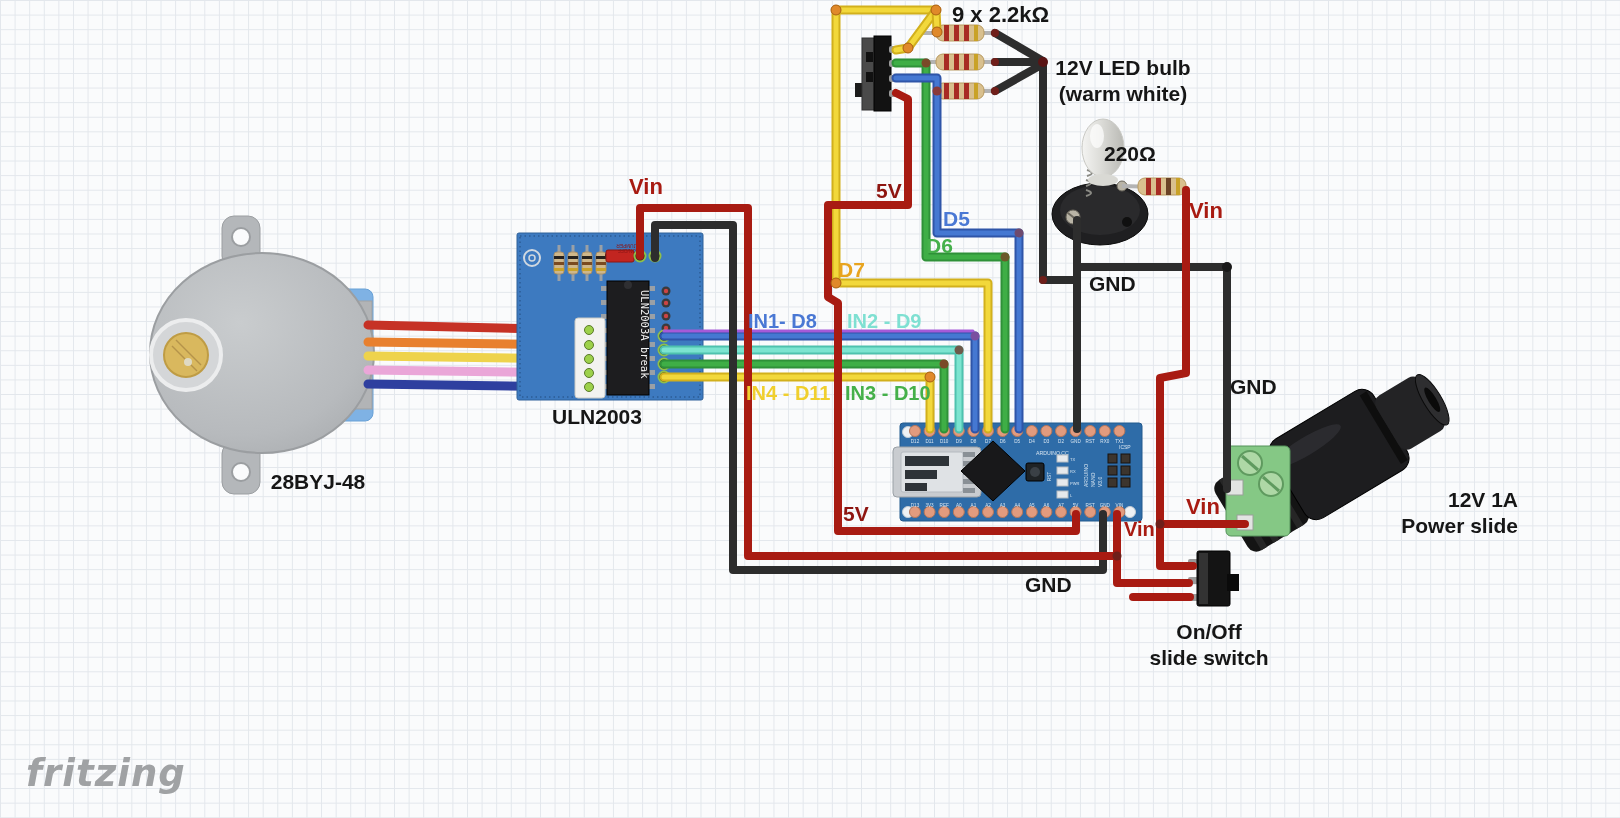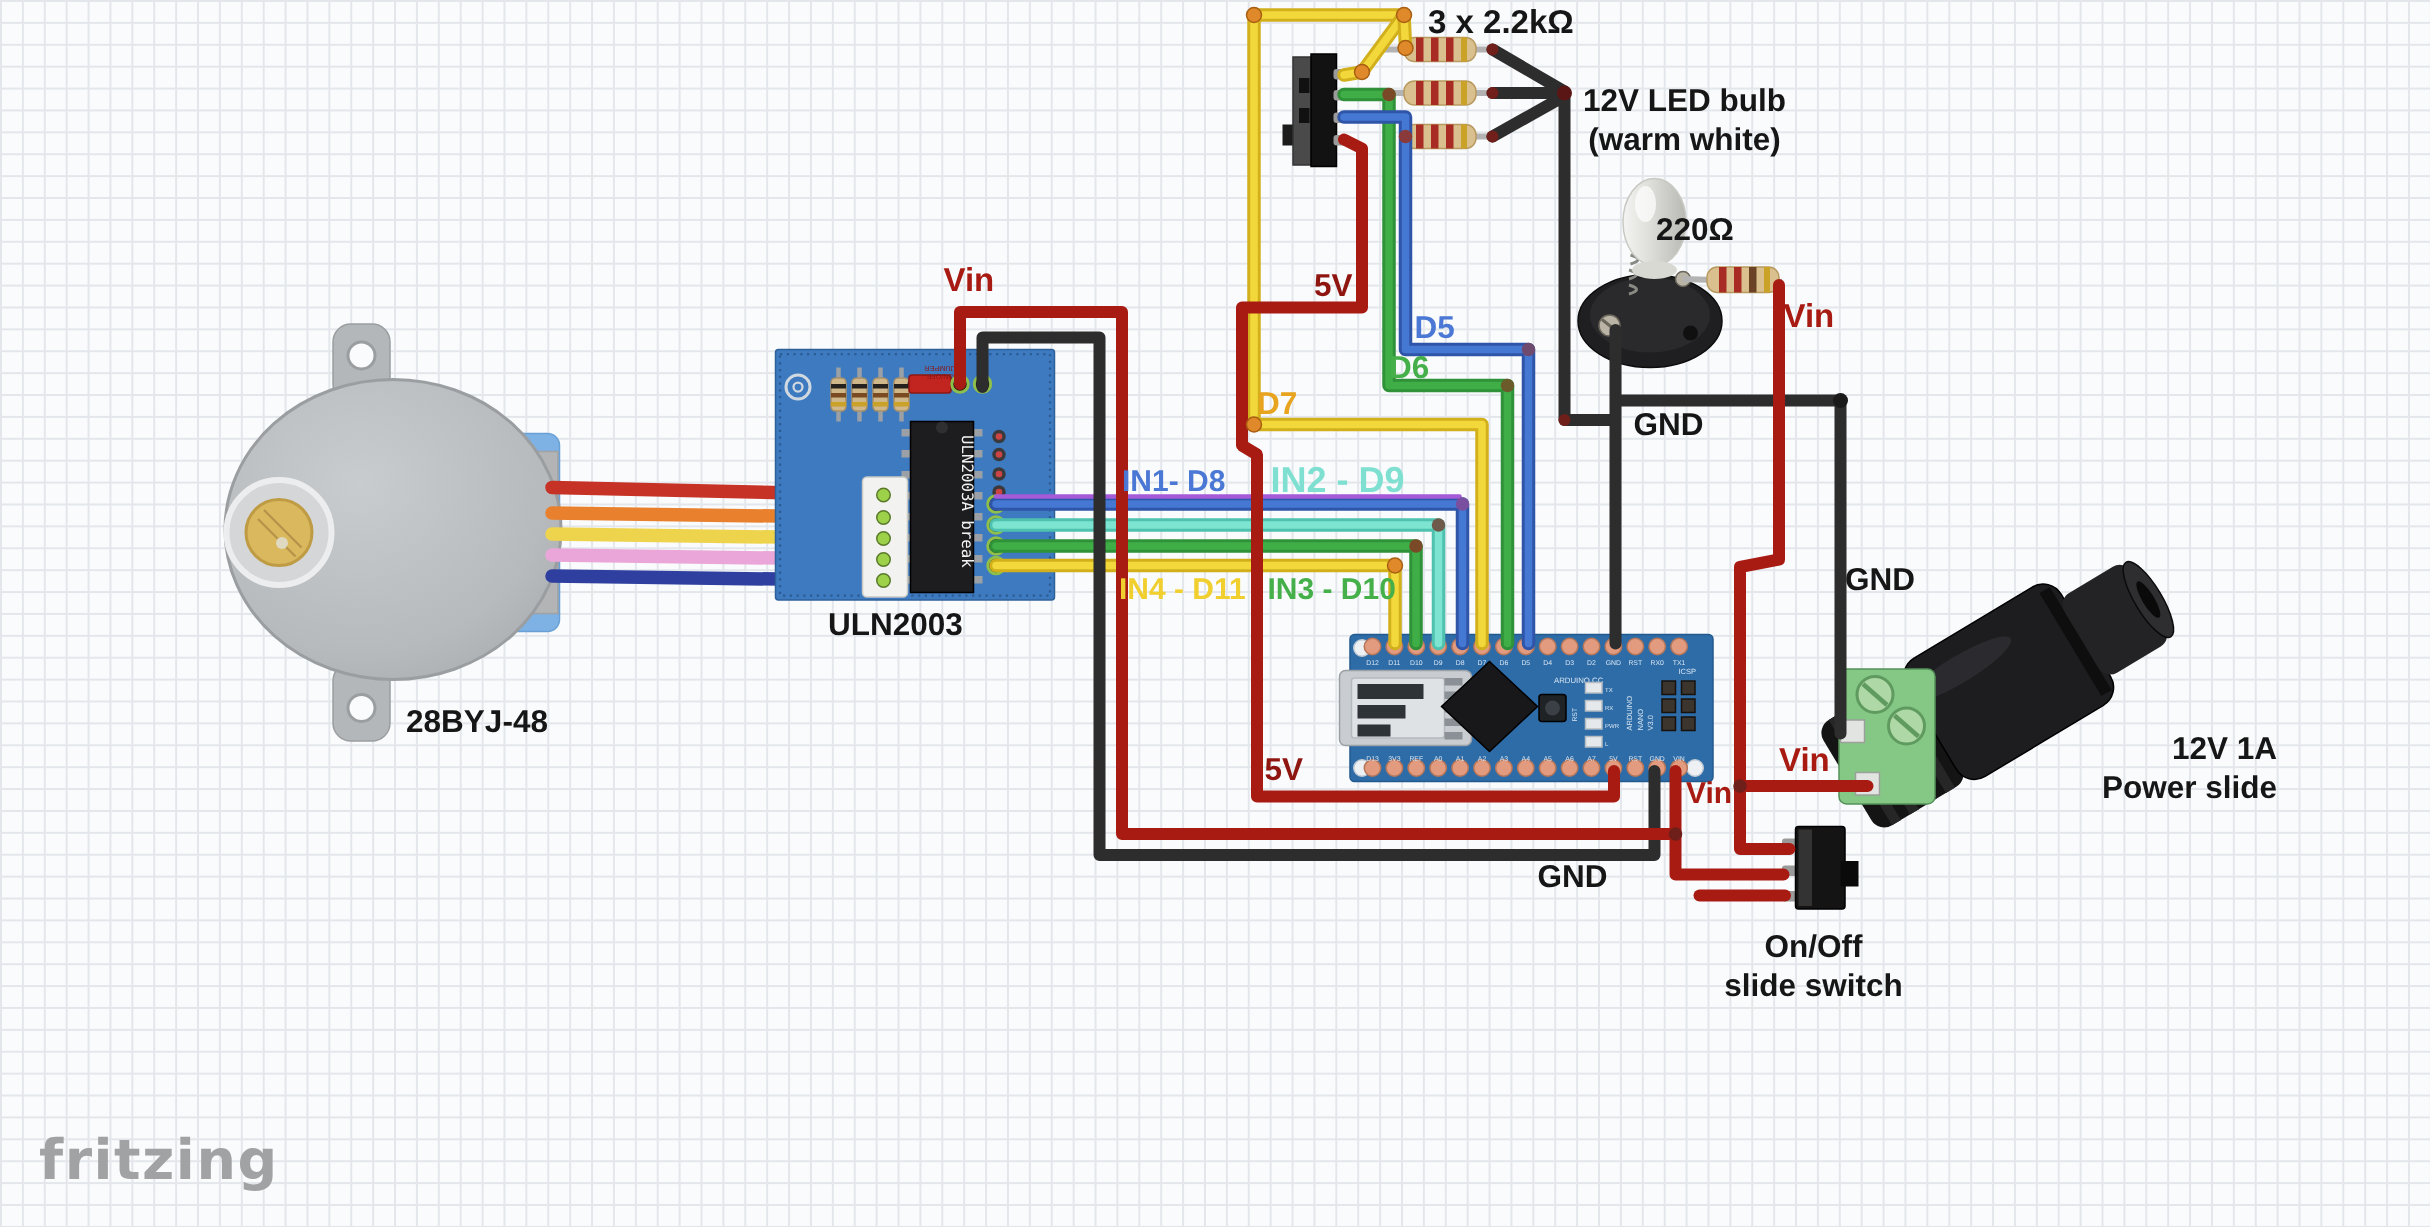--- a/index.html
+++ b/index.html
@@ -15,21 +15,21 @@
   svg{position:absolute;left:0;top:0;}
   .lbl{position:absolute;font-weight:bold;color:#161616;font-size:21px;line-height:26px;white-space:nowrap;}
   .lbl.center{text-align:center;}
   .lbl.red{color:var(--wire-red);}
   .lbl.darkred{color:#8e1510;}
   .lbl.blue{color:#4a78d4;}
   .lbl.cyan{color:#7fe0d2;}
   .lbl.green{color:#45b04a;}
   .lbl.yellow{color:#f0cf2e;}
   .lbl.orange{color:#e8a41f;}
-  .watermark{position:absolute;color:#a0a2a4;font-size:37px;font-weight:bold;letter-spacing:1px;font-family:"DejaVu Sans",sans-serif;}
+  .watermark{position:absolute;color:#a0a2a4;font-size:37px;font-weight:bold;letter-spacing:1px;font-family:"DejaVu Sans",sans-serif;font-style:italic;}
   
   path,polyline{fill:none;}
   .w-red{stroke:var(--wire-red);stroke-width:8;stroke-linejoin:round;stroke-linecap:round;}
   .w-black{stroke:var(--wire-black);stroke-width:8;stroke-linejoin:round;stroke-linecap:round;}
   .w-yel-d{stroke:#d2b01c;stroke-width:9;stroke-linejoin:round;stroke-linecap:round;}
   .w-yel{stroke:var(--wire-yellow);stroke-width:5;stroke-linejoin:round;stroke-linecap:round;}
   .w-grn-d{stroke:#2f9138;stroke-width:9;stroke-linejoin:round;stroke-linecap:round;}
   .w-grn{stroke:var(--wire-green);stroke-width:5;stroke-linejoin:round;stroke-linecap:round;}
   .w-blu-d{stroke:#2f55a8;stroke-width:9;stroke-linejoin:round;stroke-linecap:round;}
   .w-blu{stroke:var(--wire-blue);stroke-width:5;stroke-linejoin:round;stroke-linecap:round;}
@@ -449,35 +449,35 @@
     <circle cx="995" cy="62" r="4" fill="#701f1a"></circle>
     <circle cx="995" cy="91" r="4" fill="#701f1a"></circle>
     <circle cx="1043" cy="62" r="5" fill="#5a1515"></circle>
     <circle cx="1043" cy="280" r="4" fill="#6e1f1a"></circle>
     <circle cx="1117" cy="556" r="4.5" fill="#6e1f1a"></circle>
     <circle cx="1160" cy="524" r="4.5" fill="#6e1f1a"></circle>
     <circle cx="1227" cy="267" r="5" fill="#1a1a1a"></circle>
   </g>
 </svg>
 
-<div class="lbl" style="left:952px;top:2px;font-size:22px;">3 x 2.2kΩ</div>
+<div class="lbl" style="left:952px;top:2px;font-size:22px;">9 x 2.2kΩ</div>
 <div class="lbl center" style="left:1038px;top:55px;width:170px;">
   <div>12V LED bulb</div>
   <div>(warm white)</div>
 </div>
 <div class="lbl" style="left:1104px;top:141px;">220Ω</div>
 <div class="lbl red" style="left:1189px;top:198px;font-size:22px;">Vin</div>
 <div class="lbl" style="left:1089px;top:271px;">GND</div>
 <div class="lbl red" style="left:629px;top:174px;font-size:22px;">Vin</div>
 <div class="lbl darkred" style="left:876px;top:178px;">5V</div>
 <div class="lbl blue" style="left:943px;top:206px;">D5</div>
 <div class="lbl green" style="left:926px;top:233px;">D6</div>
 <div class="lbl orange" style="left:838px;top:257px;">D7</div>
 <div class="lbl blue" style="left:748px;top:308px;font-size:20px;">IN1- D8</div>
-<div class="lbl cyan" style="left:847px;top:308px;font-size:24px;">IN2 - D9</div>
+<div class="lbl cyan" style="left:847px;top:308px;font-size:20px;">IN2 - D9</div>
 <div class="lbl yellow" style="left:746px;top:380px;font-size:20px;">IN4 - D11</div>
 <div class="lbl green" style="left:845px;top:380px;font-size:20px;">IN3 - D10</div>
 <div class="lbl center" style="left:527px;top:404px;width:140px;">ULN2003</div>
 <div class="lbl center" style="left:258px;top:469px;width:120px;">28BYJ-48</div>
 <div class="lbl" style="left:1230px;top:374px;">GND</div>
 <div class="lbl center" style="left:1338px;top:487px;width:180px;text-align:right;">
   <div>12V 1A</div>
   <div>Power slide</div>
 </div>
 <div class="lbl red" style="left:1186px;top:494px;font-size:22px;">Vin</div>

